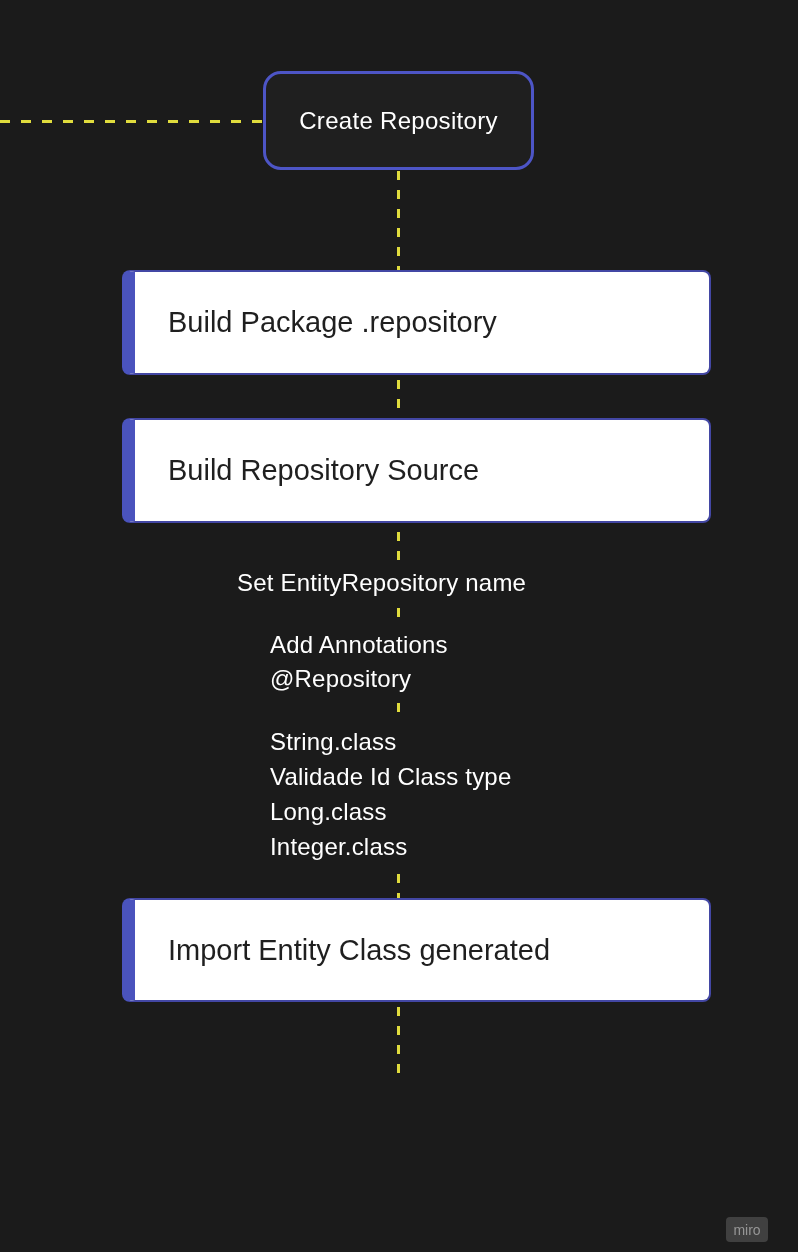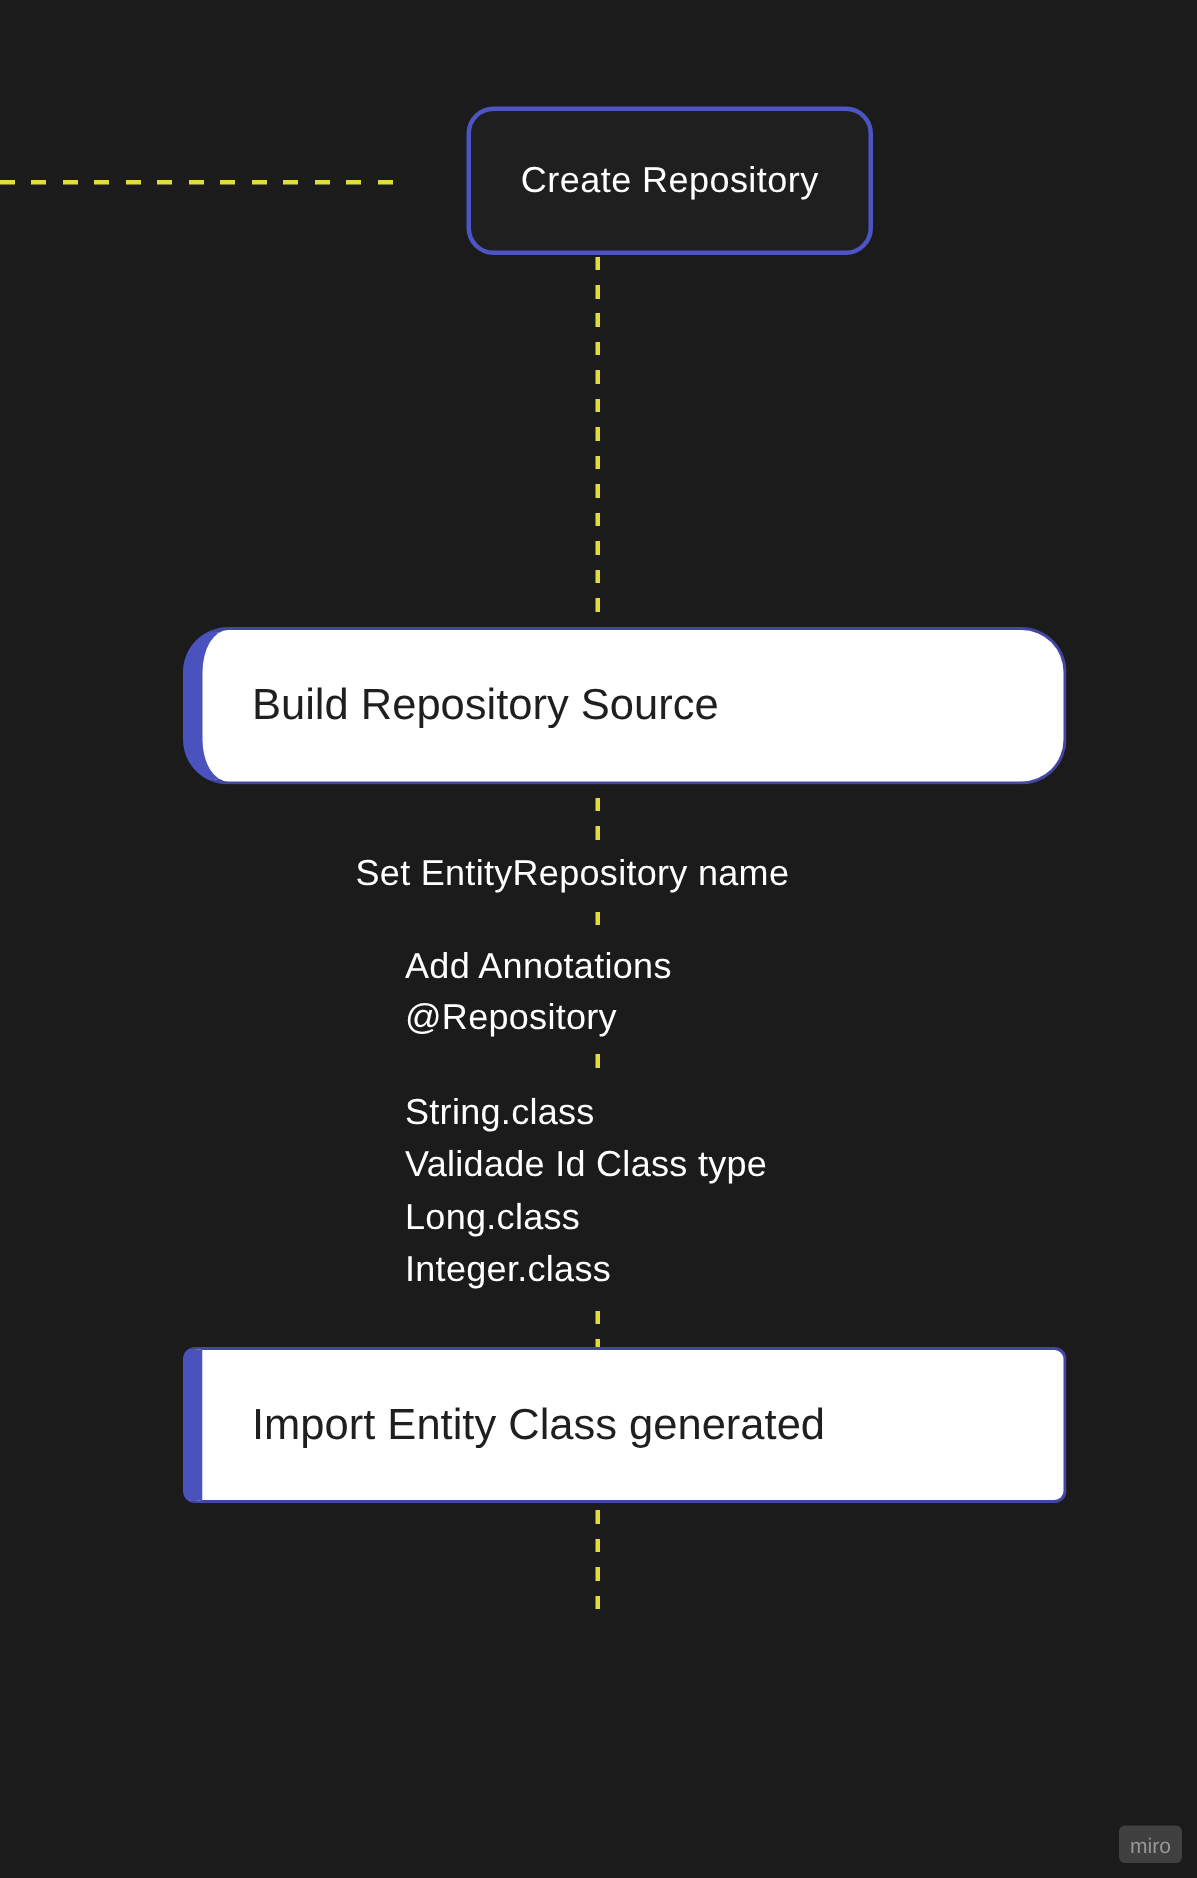--- a/index.html
+++ b/index.html
@@ -41,58 +41,57 @@
     height: 93px;
     border: 3px solid #4d55c6;
     border-radius: 18px;
     background: #1f1f1f;
     color: #ffffff;
     font-size: 24px;
     display: flex;
     align-items: center;
     justify-content: center;
     letter-spacing: 0.3px;
-    margin-left: 48px;
   }
   
   .proc-box {
     position: absolute;
     left: 122px;
     width: 541px;
     background: #ffffff;
     border: 2px solid #4347a4;
     border-left: 13px solid #4a53bd;
     border-radius: 8px;
     color: #1f1f1f;
     font-size: 29px;
     display: flex;
     align-items: center;
     padding-left: 33px;
   }
   .box1 { top: 270px; height: 101px; }
-  .box2 { top: 418px; height: 101px; border-radius: 30px; }
+  .box2 { top: 418px; height: 101px; }
   .box3 { top: 898px; height: 100px; }
   .box4 { top: 1076px; height: 98px; }
   
   .ann {
     position: absolute;
     background: #1b1b1b;
     color: #ffffff;
     font-size: 24px;
     line-height: 34px;
     padding: 2px 8px;
     letter-spacing: 0.2px;
   }
   .ann1 { left: 229px; top: 564px; }
   .ann2 { left: 262px; top: 626px; }
   .ann3 { left: 262px; top: 722px; line-height: 35px; }
   
   .miro-badge {
     position: absolute;
-    left: 746px;
+    left: 726px;
     top: 1217px;
     width: 42px;
     height: 25px;
     background: #404040;
     border-radius: 4px;
     color: #979797;
     font-size: 14px;
     display: flex;
     align-items: center;
     justify-content: center;
@@ -103,20 +102,23 @@
 
 <div class="board">
 
   <div class="dash-h"></div>
   <div class="dash-v"></div>
 
   <div class="start-node">
     <span>Create Repository</span>
   </div>
 
+  <div class="proc-box box1">
+    <span>Build Package .repository</span>
+  </div>
 
   <div class="proc-box box2">
     <span>Build Repository Source</span>
   </div>
 
   <div class="ann ann2">
     <div>Add Annotations</div>
     <div>@Repository</div>
   </div>
 

